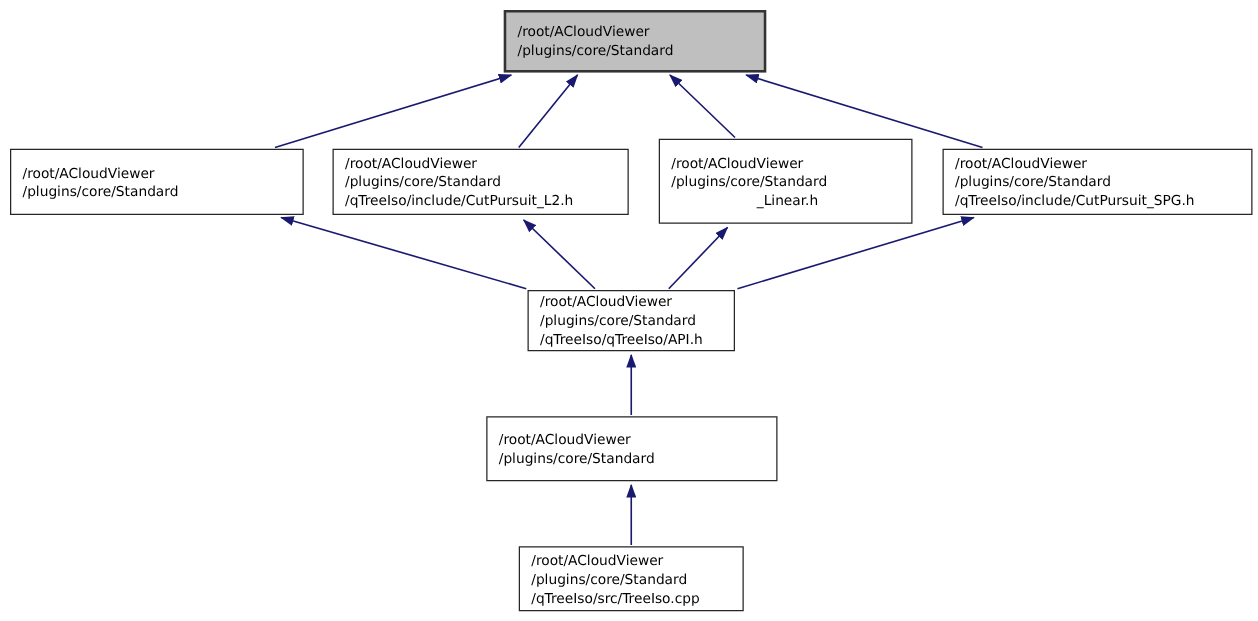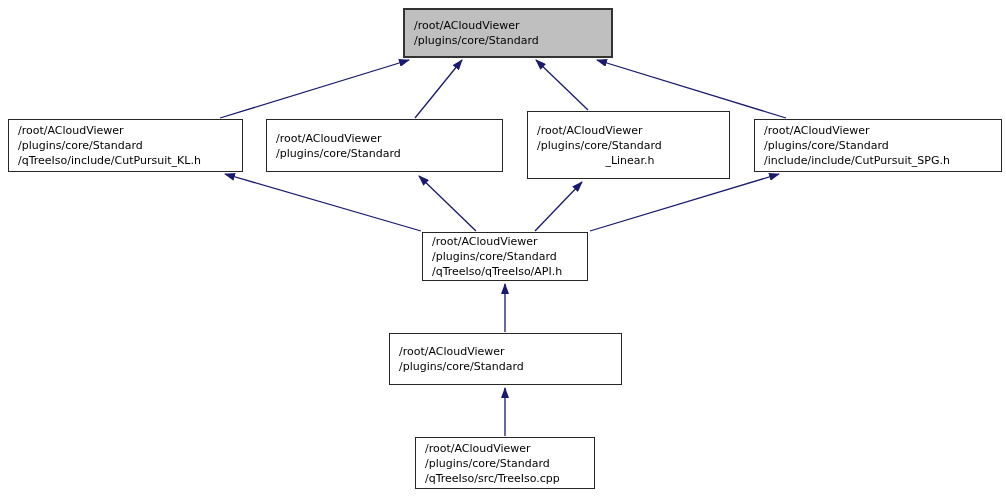--- a/index.html
+++ b/index.html
@@ -72,38 +72,38 @@
   </svg>
 
   <div class="node highlight" style="left:403px; top:8px; width:210px; height:50px;">
     <span class="ln">/root/ACloudViewer</span>
     <span class="ln">/plugins/core/Standard</span>
   </div>
 
   <div class="node" style="left:8px; top:119px; width:235px; height:53px;">
     <span class="ln">/root/ACloudViewer</span>
     <span class="ln">/plugins/core/Standard</span>
-    <span class="ln">/qTreeIso/include/CutPursuit_KL.h</span>
   </div>
 
   <div class="node" style="left:266px; top:119px; width:237px; height:53px;">
     <span class="ln">/root/ACloudViewer</span>
     <span class="ln">/plugins/core/Standard</span>
+    <span class="ln">/qTreeIso/include/CutPursuit_L2.h</span>
   </div>
 
   <div class="node" style="left:527px; top:111px; width:203px; height:68px;">
     <span class="ln">/root/ACloudViewer</span>
     <span class="ln">/plugins/core/Standard</span>
     <span class="ln center">_Linear.h</span>
   </div>
 
   <div class="node" style="left:754px; top:119px; width:248px; height:53px;">
     <span class="ln">/root/ACloudViewer</span>
     <span class="ln">/plugins/core/Standard</span>
-    <span class="ln">/include/include/CutPursuit_SPG.h</span>
+    <span class="ln">/qTreeIso/include/CutPursuit_SPG.h</span>
   </div>
 
   <div class="node" style="left:422px; top:232px; width:166px; height:49px;">
     <span class="ln">/root/ACloudViewer</span>
     <span class="ln">/plugins/core/Standard</span>
     <span class="ln">/qTreeIso/qTreeIso/API.h</span>
   </div>
 
   <div class="node" style="left:389px; top:333px; width:233px; height:52px;">
     <span class="ln">/root/ACloudViewer</span>

